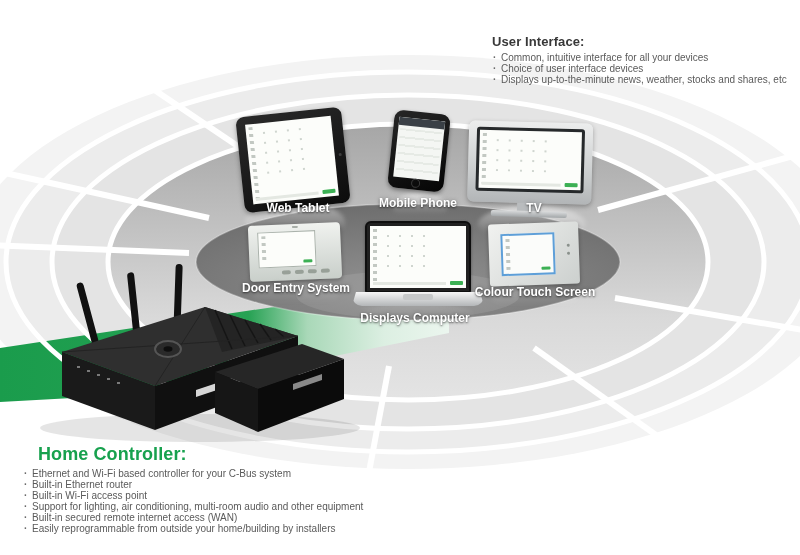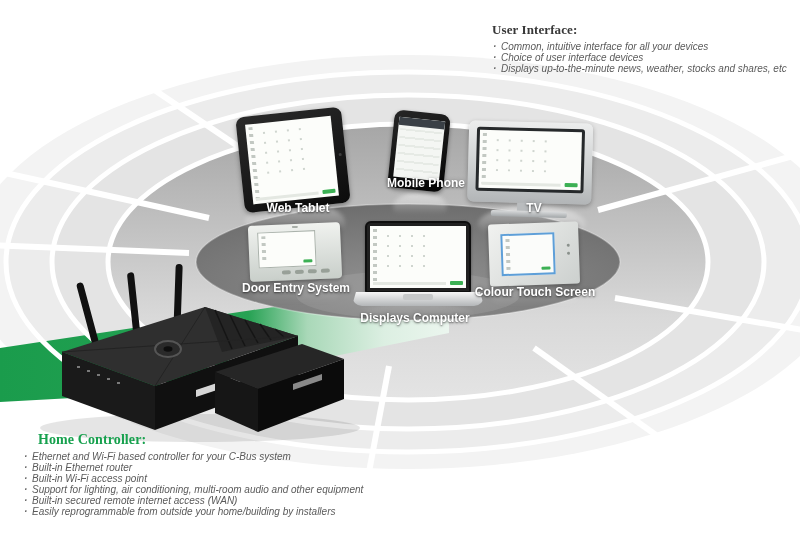--- a/index.html
+++ b/index.html
@@ -2,23 +2,23 @@
 <html><head>
 <meta charset="utf-8">
 <style>
   html,body{margin:0;padding:0;background:#fff;}
   .canvas{position:relative;width:800px;height:555px;background:#fff;overflow:hidden;
           font-family:"Liberation Sans",sans-serif;}
   svg.bg{position:absolute;left:0;top:0;z-index:0;}
 
   
   .txtblock{position:absolute;z-index:6;}
-  .txtblock h2{margin:0 0 4px 0;font-size:13px;font-weight:bold;color:#383838;letter-spacing:.1px;font-family:Liberation Serif, serif;}
-  .txtblock.green h2{color:#17a14e;font-size:14px;padding-left:15px;}
-  .bullet{font-size:10px;line-height:10.9px;color:#5a5a5a;padding-left:9px;position:relative;font-style:italic;}
+  .txtblock h2{margin:12px 0 4px 0;font-size:13px;font-weight:bold;color:#383838;letter-spacing:.1px;}
+  .txtblock.green h2{color:#17a14e;font-size:18px;padding-left:15px;}
+  .bullet{font-size:10px;line-height:10.9px;color:#5a5a5a;padding-left:9px;position:relative;}
   .bullet::before{content:"·";position:absolute;left:1px;top:0;font-weight:bold;color:#6a6a6a;}
   #ui-block{left:492px;top:22px;width:300px;}
   #hc-block{left:23px;top:432px;width:420px;}
 
   
   .devlabel{position:absolute;z-index:5;transform:translateX(-50%);font-size:12px;font-weight:bold;
             color:#fff;text-shadow:0 1px 2px rgba(0,0,0,.55),0 0 4px rgba(0,0,0,.25);white-space:nowrap;}
 
   
   .refl{position:absolute;z-index:1;filter:blur(2px);border-radius:50%;}
@@ -254,21 +254,21 @@
   <div class="device cts">
     <div class="cts-screen ui-screen" style="width:50px;height:38px;">
       <div class="ui-iconcol"></div>
       <div class="ui-logo" style="width:9px;height:3px;"></div>
     </div>
     <div class="dot" style="top:22px;"></div>
     <div class="dot" style="top:30px;"></div>
   </div>
 
   <div class="devlabel" style="left:298px;top:201px;">Web Tablet</div>
-  <div class="devlabel" style="left:418px;top:176px;margin-left:8px;">Mobile Phone</div>
+  <div class="devlabel" style="left:418px;top:196px;">Mobile Phone</div>
   <div class="devlabel" style="left:534px;top:201px;">TV</div>
   <div class="devlabel" style="left:296px;top:281px;">Door Entry System</div>
   <div class="devlabel" style="left:415px;top:311px;">Displays Computer</div>
   <div class="devlabel" style="left:535px;top:285px;">Colour Touch Screen</div>
 
   <div class="txtblock" id="ui-block">
     <h2>User Interface:</h2>
     <div>
 
     <div class="bullet">Common, intuitive interface for all your devices</div>

